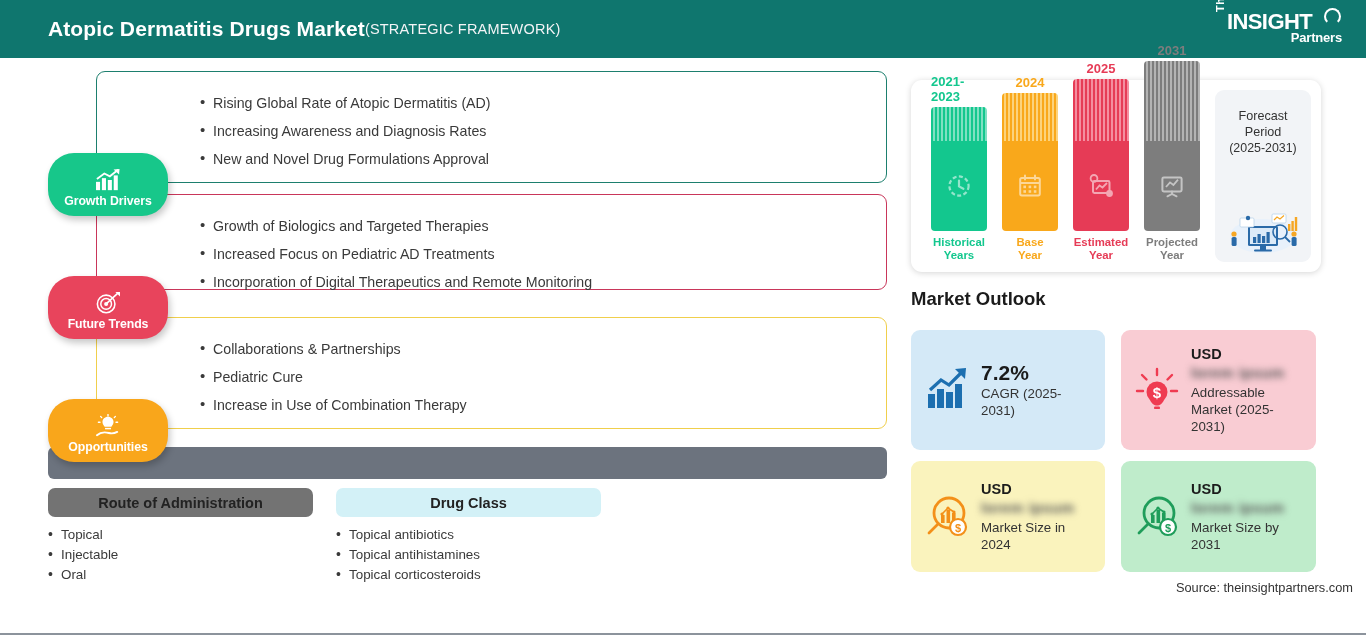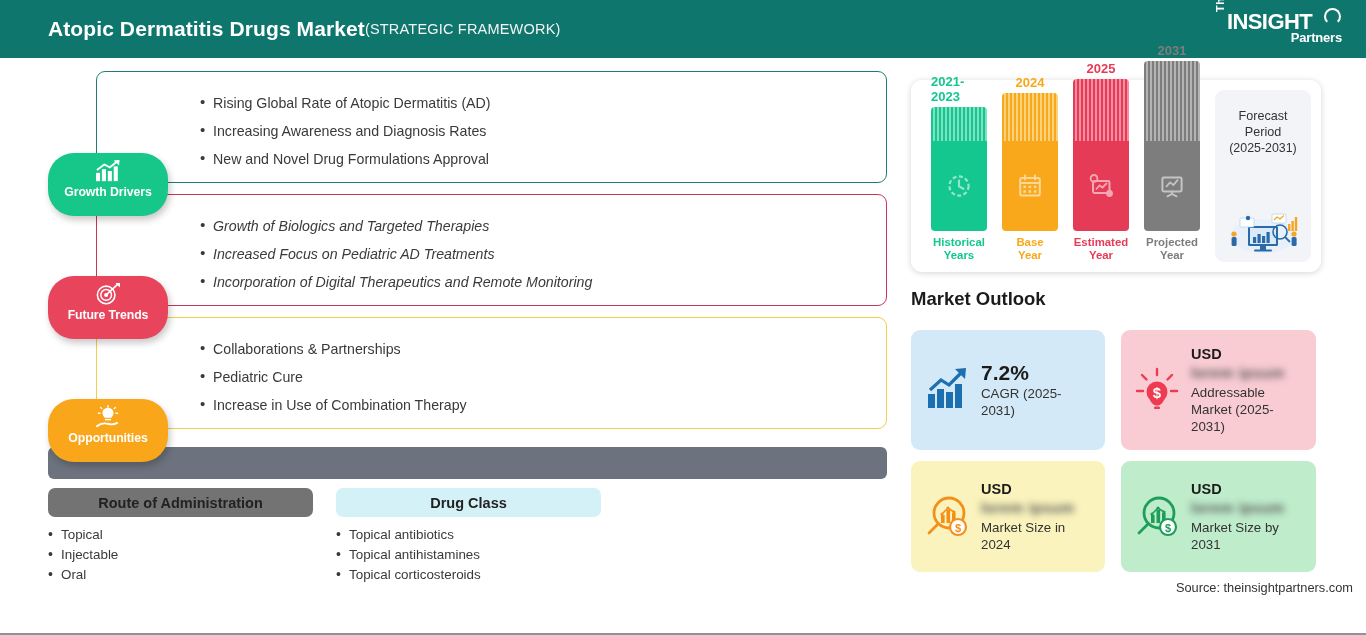--- a/index.html
+++ b/index.html
@@ -63,21 +63,21 @@
   
   .left { position: absolute; left: 0; top: 58px; width: 900px; height: 577px; }
 
   .block { position: absolute; left: 96px; width: 791px; }
   .block .outline {
     width: 100%; height: 100%;
     border: 1.4px solid; border-radius: 9px;
     background: #fff;
   }
   #block0 { top: 13px;  height: 112px; }
-  #block1 { top: 136px; height: 112px; font-style: italic; }
+  #block1 { top: 136px; height: 96px; }
   #block2 { top: 259px; height: 112px; }
   #block0 .outline { border-color: #1d7f6e; }
   #block1 .outline { border-color: #c9365a; }
   #block2 .outline { border-color: #f0cf4c; }
 
   .bullets {
     position: absolute; left: 104px; top: 18px;
     right: 14px;
   }
   .bullets li {
@@ -91,21 +91,21 @@
     content: "\2022";
     position: absolute; left: 0; top: -1px;
     font-size: 15px; color: #3a3a3a;
   }
 
   .badge {
     position: absolute; left: 48px;
     width: 120px; height: 63px;
     border-radius: 26px;
     display: flex; flex-direction: column;
-    align-items: center; justify-content: flex-start;
+    align-items: center; justify-content: center;
     padding-top: 6px;
     box-shadow: 2px 4px 7px rgba(0,0,0,.22);
     z-index: 4;
   }
   #badge0 { top: 95px;  background: #17c78a; }
   #badge1 { top: 218px; background: #e8445c; }
   #badge2 { top: 341px; background: #f9a61b; }
   .badge-label {
     color: #ffffff; font-size: 12.3px; font-weight: bold;
     margin-top: 2px; letter-spacing: -.1px;

